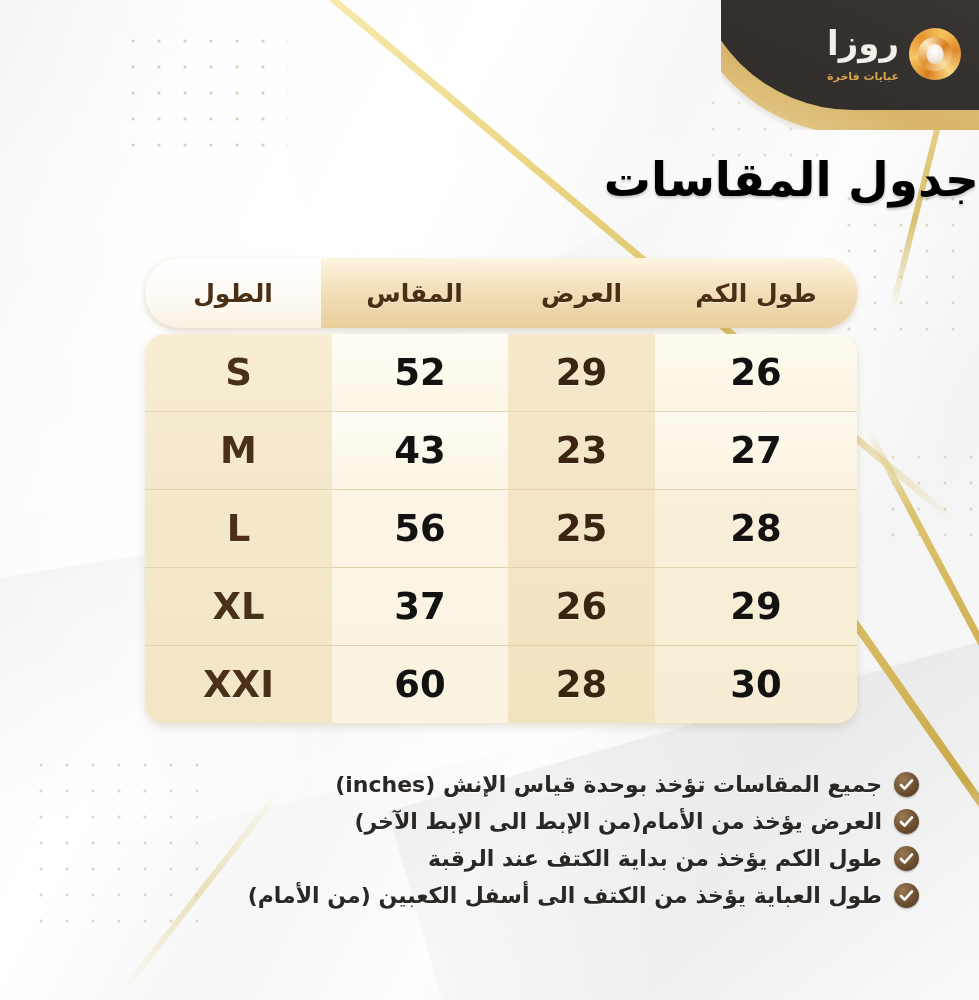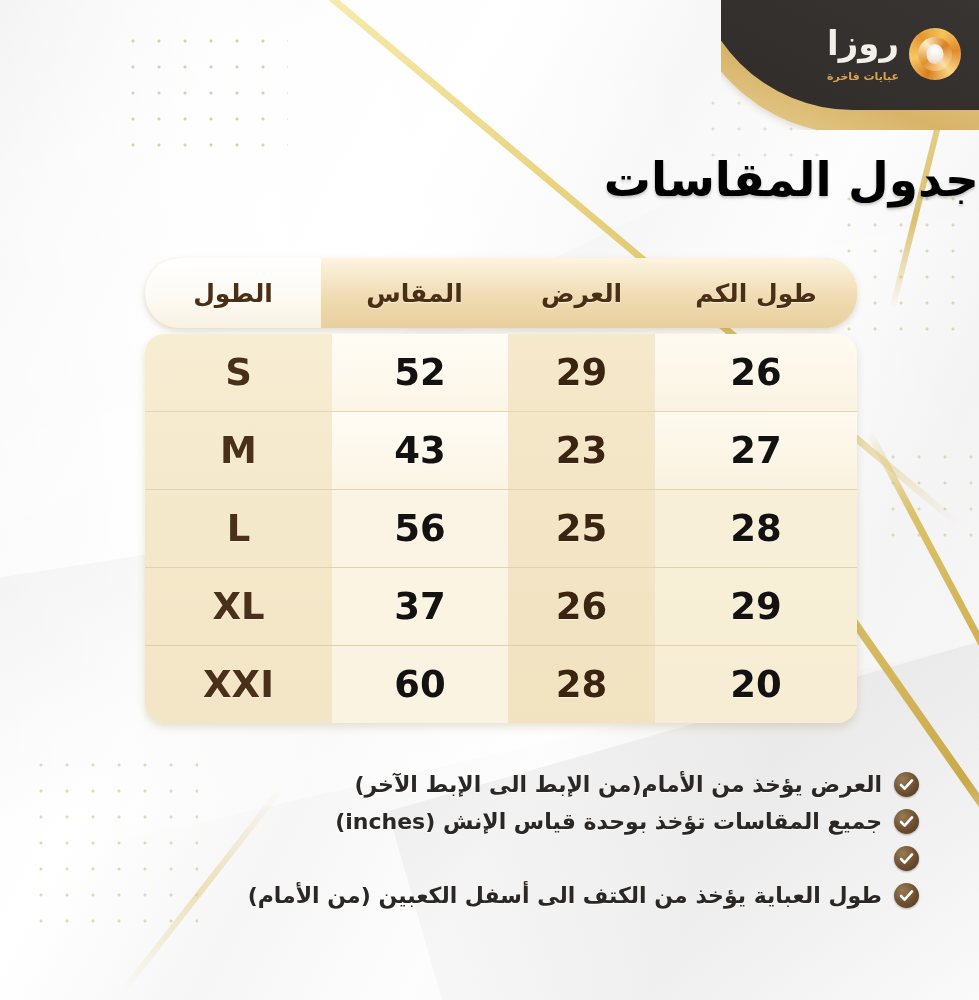--- a/index.html
+++ b/index.html
@@ -235,55 +235,56 @@
     </div>
 
     <div class="trow">
       <div class="td c0">29</div>
       <div class="td c1">26</div>
       <div class="td c2">37</div>
       <div class="td c3">XL</div>
     </div>
 
     <div class="trow">
-      <div class="td c0">20</div>
+      <div class="td c0">30</div>
       <div class="td c1">28</div>
       <div class="td c2">60</div>
       <div class="td c3">XXI</div>
     </div>
 
   </div>
 </div>
 
 <div id="notes">
 
   <div class="note">
     <span class="check">
       <svg width="17" height="17" viewBox="0 0 17 17">
           <path d="M3 9 L6.6 12.6 L14 4.4" stroke="#ffffff" stroke-width="2.6" fill="none" stroke-linecap="round" stroke-linejoin="round"></path>
         </svg>
     </span>
+    <span class="note-text">جميع المقاسات تؤخذ بوحدة قياس الإنش (inches)</span>
+  </div>
+
+  <div class="note">
+    <span class="check">
+      <svg width="17" height="17" viewBox="0 0 17 17">
+          <path d="M3 9 L6.6 12.6 L14 4.4" stroke="#ffffff" stroke-width="2.6" fill="none" stroke-linecap="round" stroke-linejoin="round"></path>
+        </svg>
+    </span>
     <span class="note-text">العرض يؤخذ من الأمام(من الإبط الى الإبط الآخر)</span>
   </div>
 
   <div class="note">
     <span class="check">
       <svg width="17" height="17" viewBox="0 0 17 17">
           <path d="M3 9 L6.6 12.6 L14 4.4" stroke="#ffffff" stroke-width="2.6" fill="none" stroke-linecap="round" stroke-linejoin="round"></path>
         </svg>
     </span>
-    <span class="note-text">جميع المقاسات تؤخذ بوحدة قياس الإنش (inches)</span>
-  </div>
-
-  <div class="note">
-    <span class="check">
-      <svg width="17" height="17" viewBox="0 0 17 17">
-          <path d="M3 9 L6.6 12.6 L14 4.4" stroke="#ffffff" stroke-width="2.6" fill="none" stroke-linecap="round" stroke-linejoin="round"></path>
-        </svg>
-    </span>
+    <span class="note-text">طول الكم يؤخذ من بداية الكتف عند الرقبة</span>
   </div>
 
   <div class="note">
     <span class="check">
       <svg width="17" height="17" viewBox="0 0 17 17">
           <path d="M3 9 L6.6 12.6 L14 4.4" stroke="#ffffff" stroke-width="2.6" fill="none" stroke-linecap="round" stroke-linejoin="round"></path>
         </svg>
     </span>
     <span class="note-text">طول العباية يؤخذ من الكتف الى أسفل الكعبين (من الأمام)</span>
   </div>

